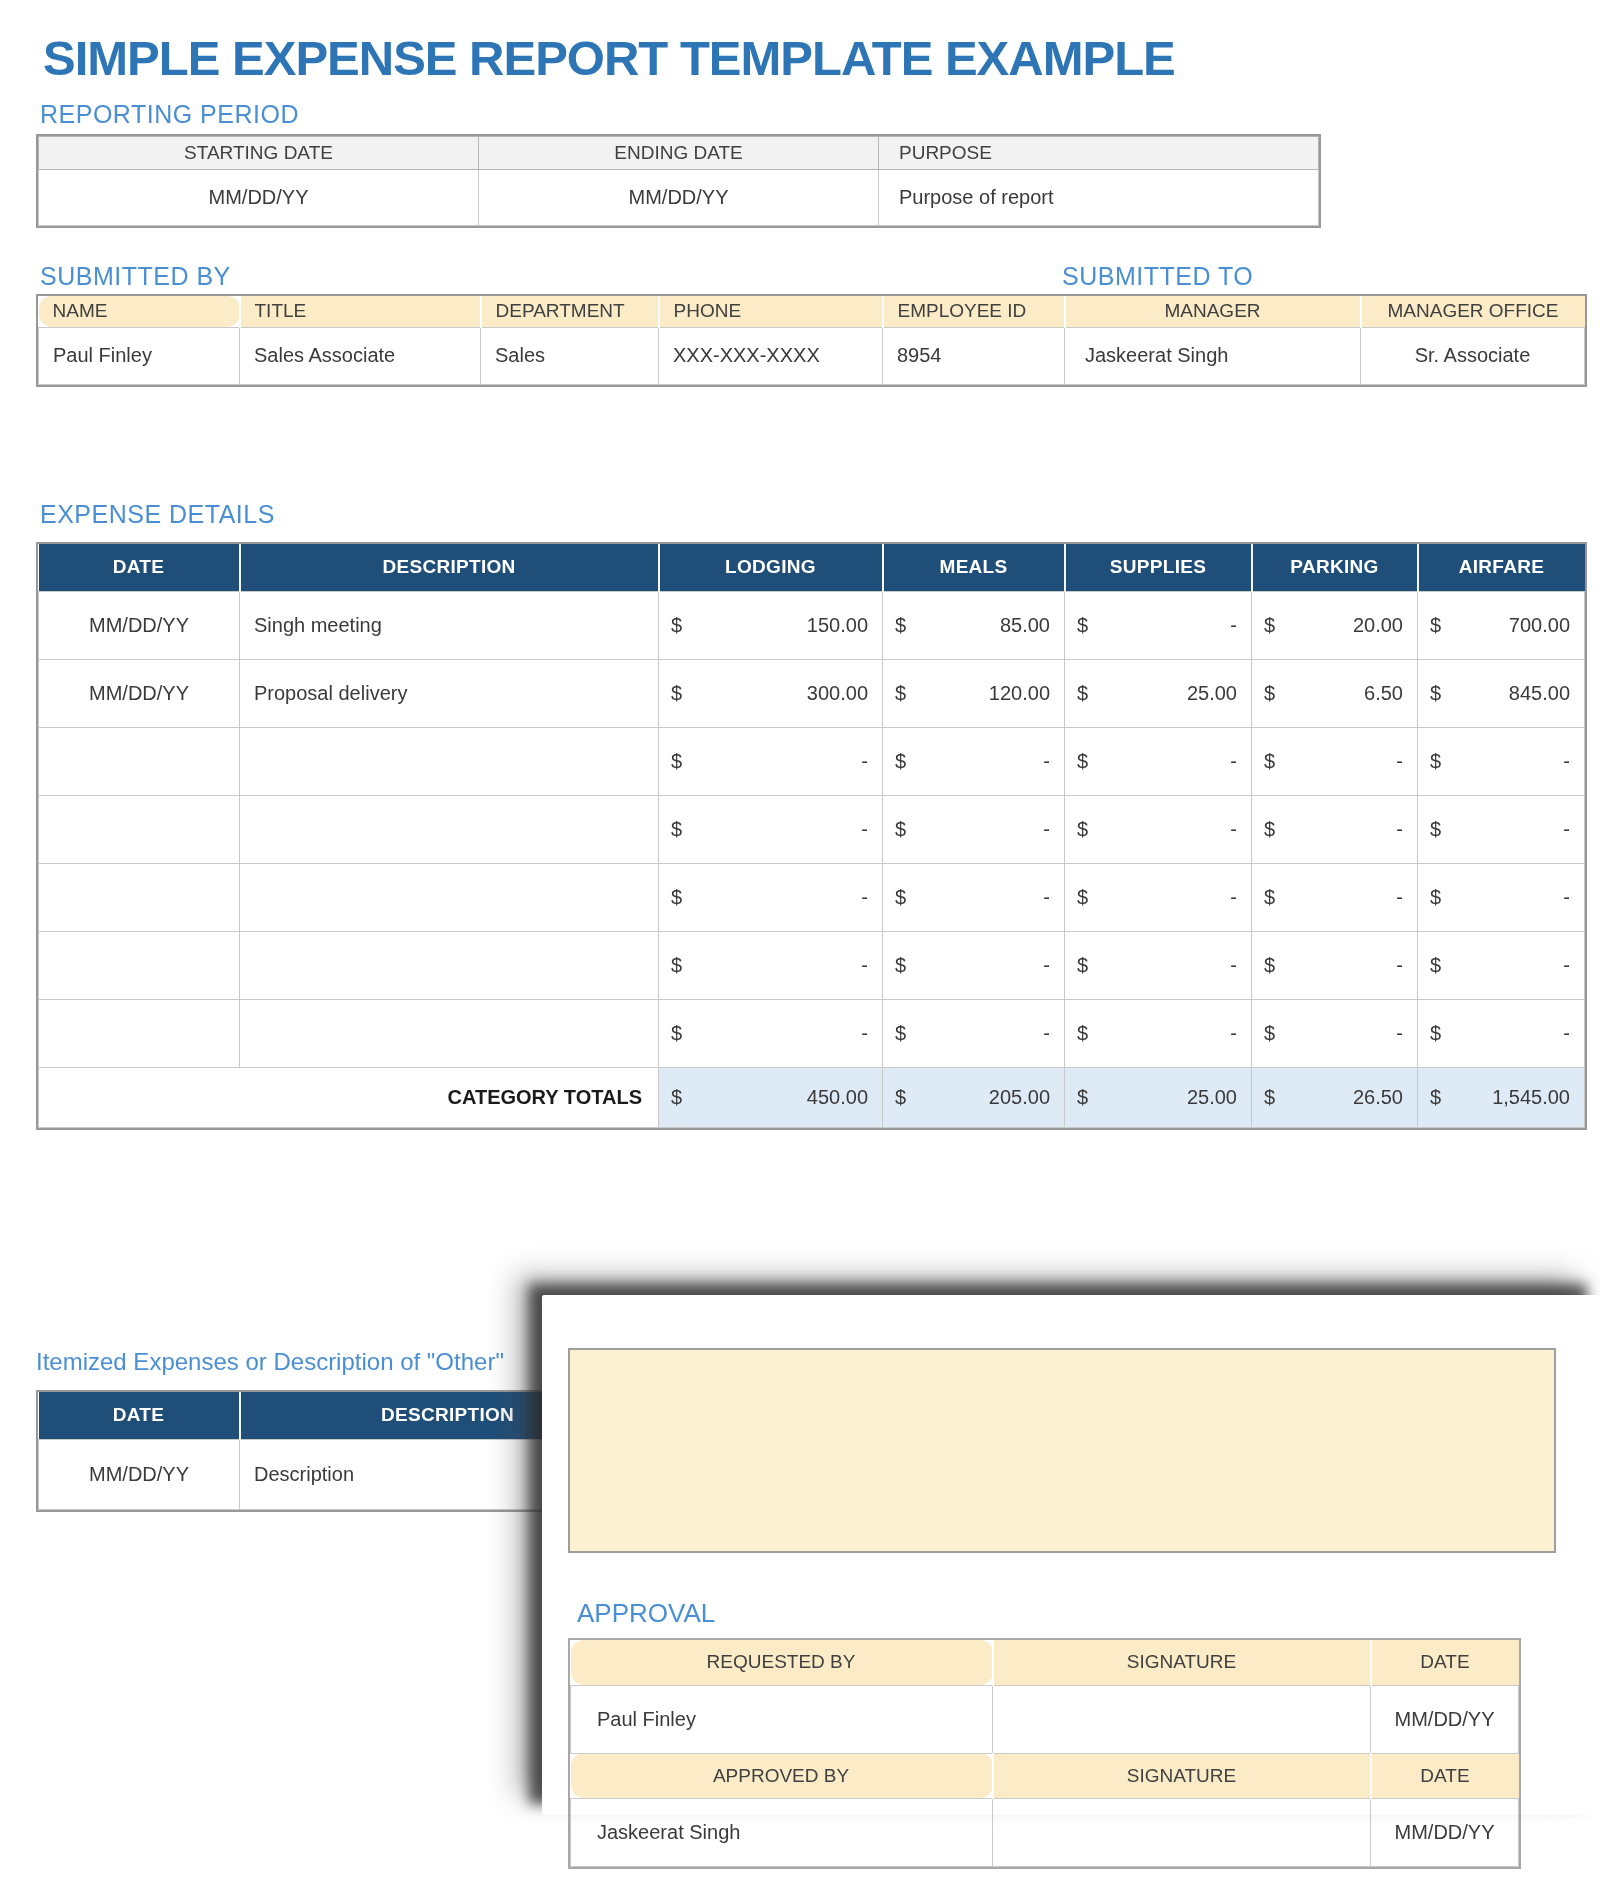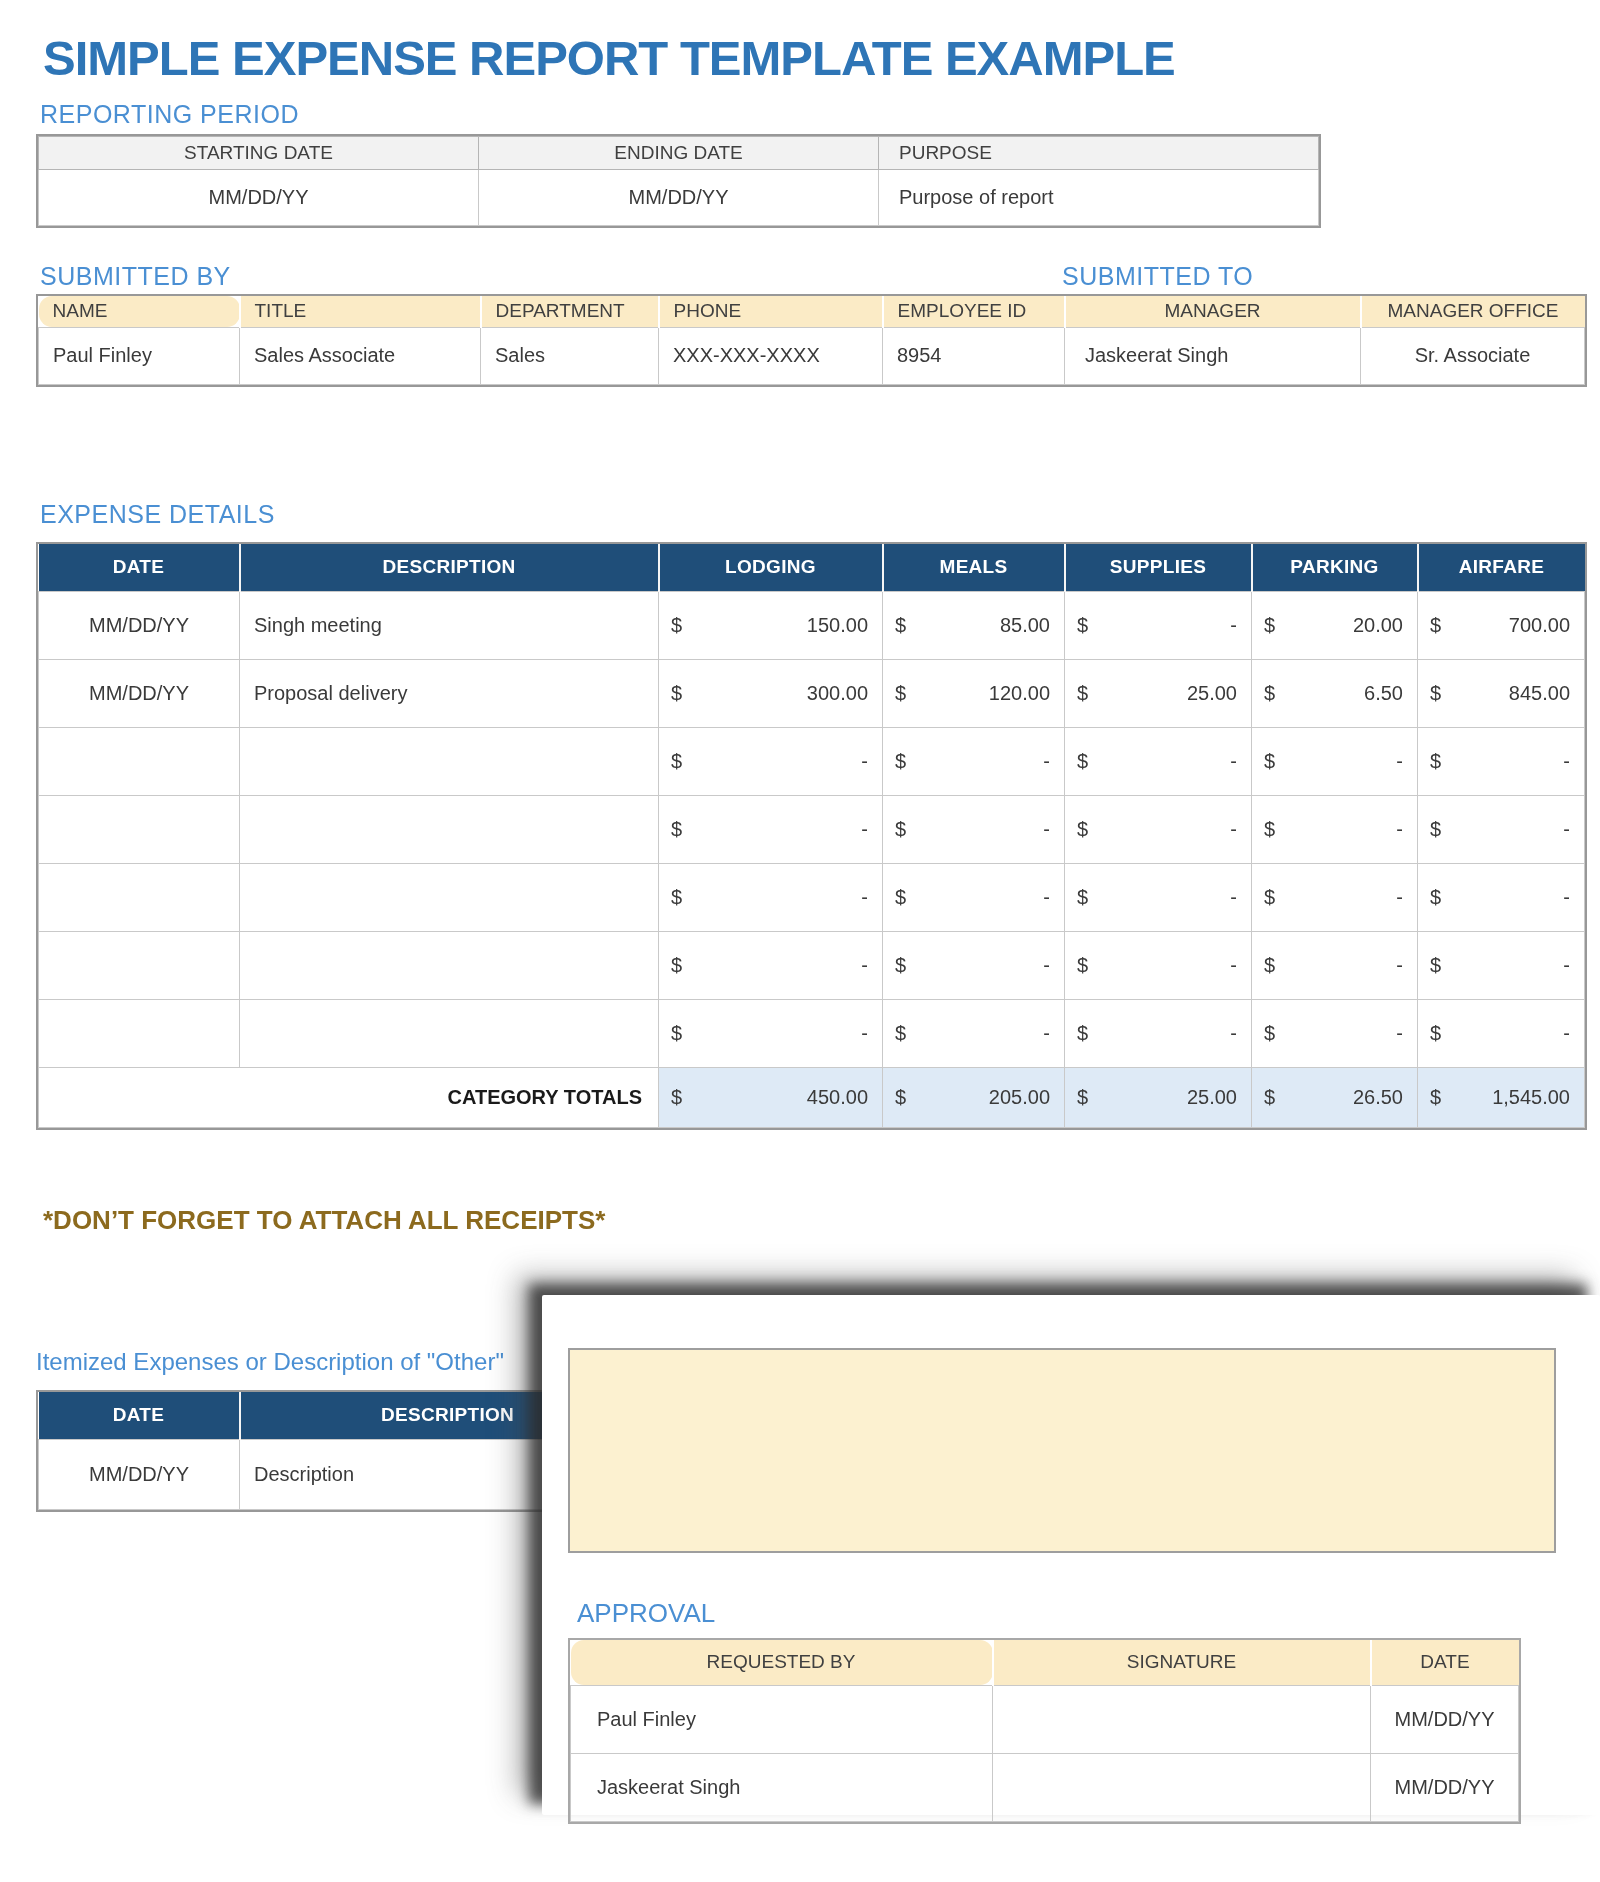--- a/index.html
+++ b/index.html
@@ -353,21 +353,20 @@
             </td>
         <td class="money">
               <span class="cur">$</span>
               <span class="amt">1,545.00</span>
             </td>
       </tr>
     </tbody>
       </table>
   </div>
 
-  <div class="receipts abs" style="left:43px;top:1205px">*DON’T FORGET TO ATTACH ALL RECEIPTS*</div>
 
   <div class="sub-head abs" style="left:36px;top:1348px">Itemized Expenses or Description of "Other"</div>
   <div class="tbl abs" style="left:36px;top:1390px">
     <table style="width:616px">
       <colgroup>
           <col style="width:201px">
           <col style="width:415px">
         </colgroup>
       <tbody>
           <tr class="navy-head">
@@ -397,20 +396,25 @@
             <tr class="cream-head">
           <th class="c">REQUESTED BY</th>
           <th class="c">SIGNATURE</th>
           <th class="c">DATE</th>
         </tr>
         <tr class="ap-data">
           <td class="name">Paul Finley</td>
           <td></td>
           <td class="c">MM/DD/YY</td>
         </tr>
+        <tr class="cream-head">
+          <th class="c">APPROVED BY</th>
+          <th class="c">SIGNATURE</th>
+          <th class="c">DATE</th>
+        </tr>
         <tr class="ap-data">
           <td class="name">Jaskeerat Singh</td>
           <td></td>
           <td class="c">MM/DD/YY</td>
         </tr>
       </tbody>
         </table>
     </div>
   </div>
 

